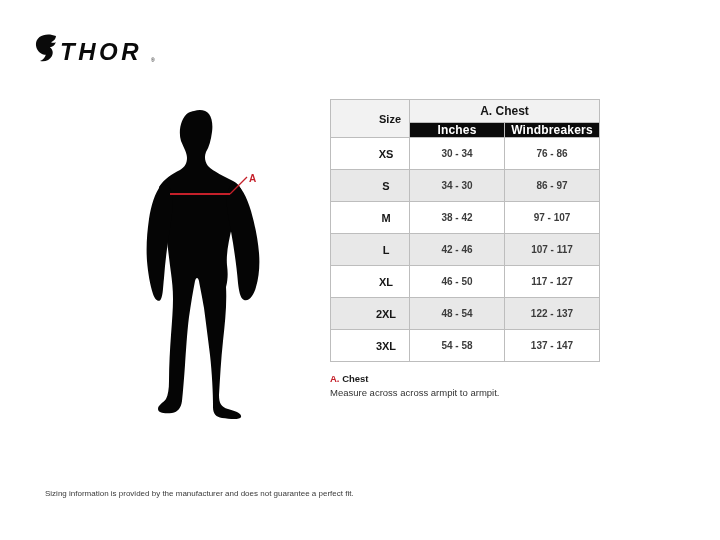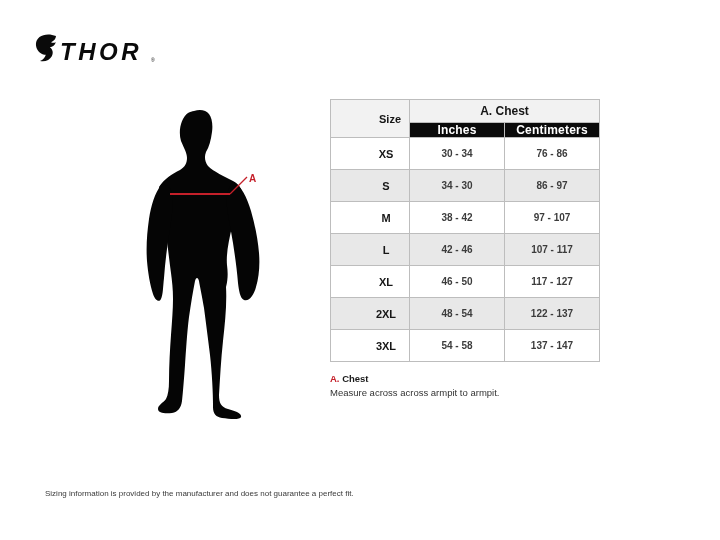--- a/index.html
+++ b/index.html
@@ -137,21 +137,21 @@
 <div class="panel">
 
   <table class="size-table">
     <thead>
       <tr>
         <th class="size-h" rowspan="2">Size</th>
         <th class="group-h" colspan="2">A. Chest</th>
       </tr>
       <tr>
         <th class="sub-h">Inches</th>
-        <th class="sub-h">Centimeters</th>
+        <th class="sub-h">Windbreakers</th>
       </tr>
     </thead>
     <tbody>
       <tr>
         <td class="size-cell">XS</td>
         <td>30 - 34</td>
         <td>76 - 86</td>
       </tr>
       <tr>
         <td class="size-cell">S</td>

